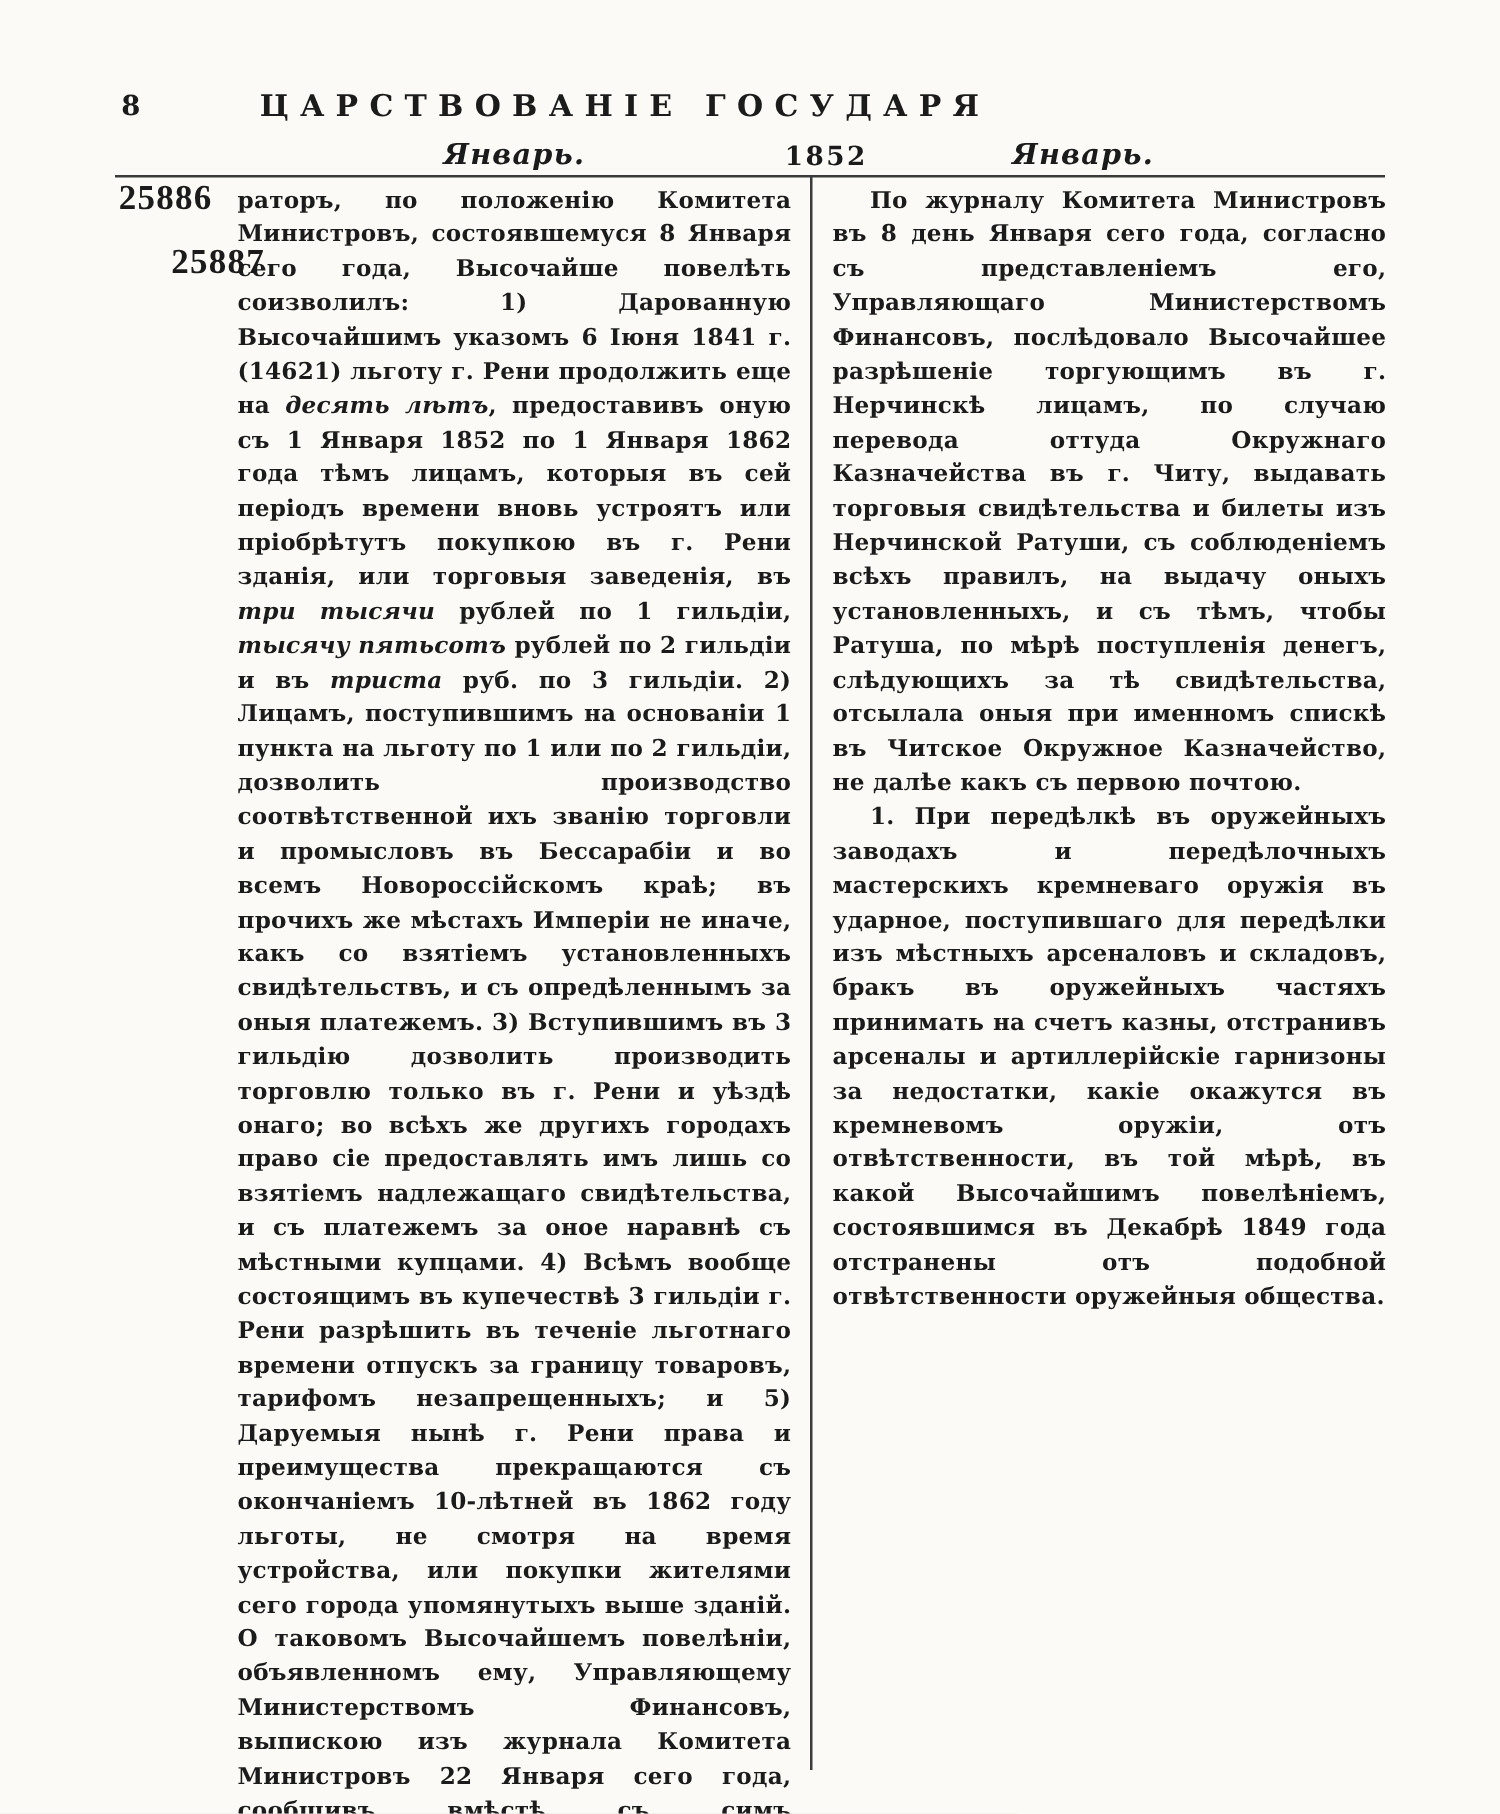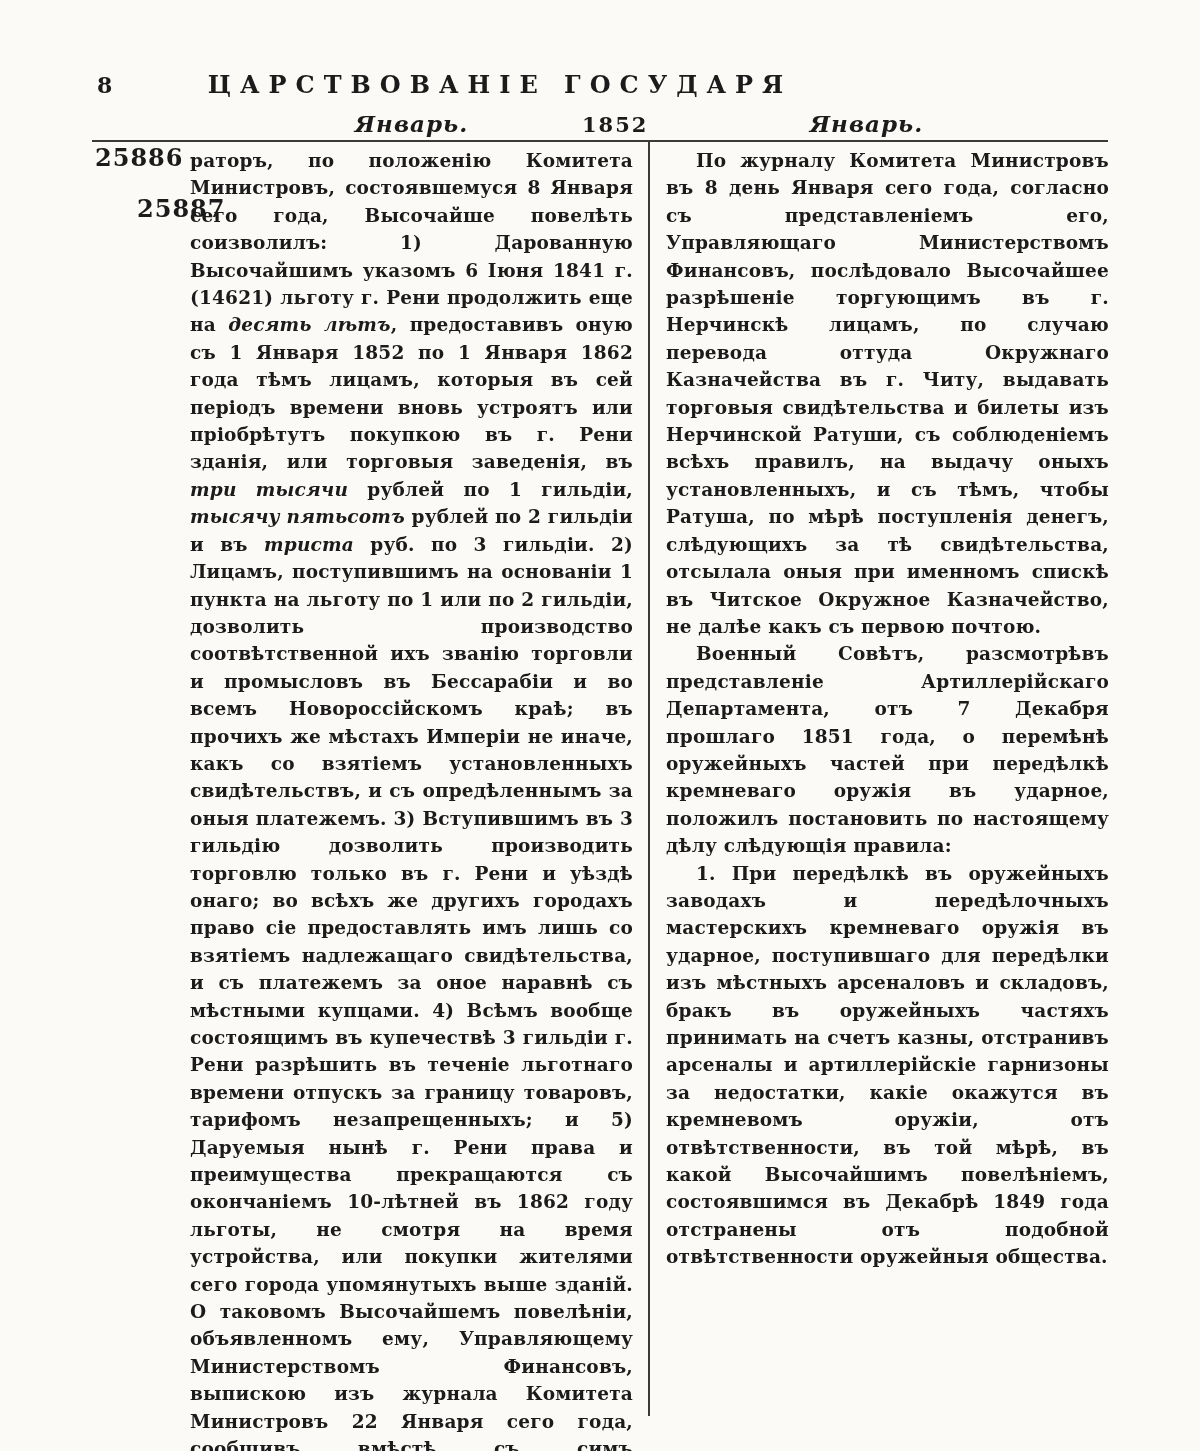--- a/index.html
+++ b/index.html
@@ -37,22 +37,23 @@
     font-weight: 700;
     font-style: italic;
     letter-spacing: 1px;
     text-align: center;
   }
   .month-left { left: 190px; width: 443px; }
   .month-right { left: 645px; width: 443px; }
   .year {
     position: absolute;
     top: 112px;
-    left: 582px;
+    left: 570px;
     width: 182px;
+    text-align: center;
     font-size: 21px;
     font-weight: 700;
     letter-spacing: 2px;
   }
   .header-rule {
     position: absolute;
     top: 140px;
     left: 92px;
     width: 1016px;
     height: 2px;
@@ -61,23 +62,24 @@
   .column-divider {
     position: absolute;
     top: 140px;
     left: 648px;
     width: 2px;
     height: 1276px;
     background: #3a3a3a;
   }
   .margin-number {
     position: absolute;
-    font-size: 24px;
+    font-size: 28px;
     font-weight: 700;
     letter-spacing: 1px;
+    font-family: Liberation Serif, serif;
   }
   .margin-number-1 { left: 95px; top: 143px; }
   .margin-number-2 { left: 103px; top: 194px; margin-left: 34px; }
   .column {
     position: absolute;
     top: 147px;
     width: 443px;
     font-size: 18.5px;
     line-height: 27.4px;
     font-weight: 700;
@@ -118,17 +120,16 @@
   <div class="margin-number margin-number-1">25886</div>
 
   <div class="margin-number margin-number-2">25887</div>
 
   <div class="column column-left">
       <p class="para"><span class="seg-normal">раторъ, по положенію Комитета Министровъ, состоявшемуся 8 Января сего года, Высочайше повелѣть соизволилъ: 1) Дарованную Высочайшимъ указомъ 6 Іюня 1841 г. (14621) льготу г. Рени продолжить еще на </span><span class="seg-italic">десять лѣтъ</span><span class="seg-normal">, предоставивъ оную съ 1 Января 1852 по 1 Января 1862 года тѣмъ лицамъ, которыя въ сей періодъ времени вновь устроятъ или пріобрѣтутъ покупкою въ г. Рени зданія, или торговыя заведенія, въ </span><span class="seg-italic">три тысячи</span><span class="seg-normal"> рублей по 1 гильдіи, </span><span class="seg-italic">тысячу пятьсотъ</span><span class="seg-normal"> рублей по 2 гильдіи и въ </span><span class="seg-italic">триста</span><span class="seg-normal"> руб. по 3 гильдіи. 2) Лицамъ, поступившимъ на основаніи 1 пункта на льготу по 1 или по 2 гильдіи, дозволить производство соотвѣтственной ихъ званію торговли и промысловъ въ Бессарабіи и во всемъ Новороссійскомъ краѣ; въ прочихъ же мѣстахъ Имперіи не иначе, какъ со взятіемъ установленныхъ свидѣтельствъ, и съ опредѣленнымъ за оныя платежемъ. 3) Вступившимъ въ 3 гильдію дозволить производить торговлю только въ г. Рени и уѣздѣ онаго; во всѣхъ же другихъ городахъ право сіе предоставлять имъ лишь со взятіемъ надлежащаго свидѣтельства, и съ платежемъ за оное наравнѣ съ мѣстными купцами. 4) Всѣмъ вообще состоящимъ въ купечествѣ 3 гильдіи г. Рени разрѣшить въ теченіе льготнаго времени отпускъ за границу товаровъ, тарифомъ незапрещенныхъ; и 5) Даруемыя нынѣ г. Рени права и преимущества прекращаются съ окончаніемъ 10-лѣтней въ 1862 году льготы, не смотря на время устройства, или покупки жителями сего города упомянутыхъ выше зданій. О таковомъ Высочайшемъ повелѣніи, объявленномъ ему, Управляющему Министерствомъ Финансовъ, выпискою изъ журнала Комитета Министровъ 22 Января сего года, сообщивъ вмѣстѣ съ симъ Новороссійскому и Бессарабскому Генералъ-Губернатору и Бессарабской Казенной Палатѣ для зависящаго распоряженія объ исполненіи сей Высочайшей воли, онъ, Управляющій, доноситъ и Правительствующему Сенату. Приказали: </span></p>
     </div>
 
   <div class="column column-right">
       <p class="para indent"><span class="seg-normal">По журналу Комитета Министровъ въ 8 день Января сего года, согласно съ представленіемъ его, Управляющаго Министерствомъ Финансовъ, послѣдовало Высочайшее разрѣшеніе торгующимъ въ г. Нерчинскѣ лицамъ, по случаю перевода оттуда Окружнаго Казначейства въ г. Читу, выдавать торговыя свидѣтельства и билеты изъ Нерчинской Ратуши, съ соблюденіемъ всѣхъ правилъ, на выдачу оныхъ установленныхъ, и съ тѣмъ, чтобы Ратуша, по мѣрѣ поступленія денегъ, слѣдующихъ за тѣ свидѣтельства, отсылала оныя при именномъ спискѣ въ Читское Окружное Казначейство, не далѣе какъ съ первою почтою.</span></p>
-      <p class="para indent"><span class="seg-normal">Военный Совѣтъ, разсмотрѣвъ представленіе Артиллерійскаго Департамента, отъ 7 Декабря прошлаго 1851 года, о перемѣнѣ оружейныхъ частей при передѣлкѣ кремневаго оружія въ ударное, положилъ постановить по настоящему дѣлу слѣдующія правила:</span></p>
       <p class="para indent"><span class="seg-normal">1. При передѣлкѣ въ оружейныхъ заводахъ и передѣлочныхъ мастерскихъ кремневаго оружія въ ударное, поступившаго для передѣлки изъ мѣстныхъ арсеналовъ и складовъ, бракъ въ оружейныхъ частяхъ принимать на счетъ казны, отстранивъ арсеналы и артиллерійскіе гарнизоны за недостатки, какіе окажутся въ кремневомъ оружіи, отъ отвѣтственности, въ той мѣрѣ, въ какой Высочайшимъ повелѣніемъ, состоявшимся въ Декабрѣ 1849 года отстранены отъ подобной отвѣтственности оружейныя общества.</span></p>
     </div>
 
 </div>
 
 </body></html>

